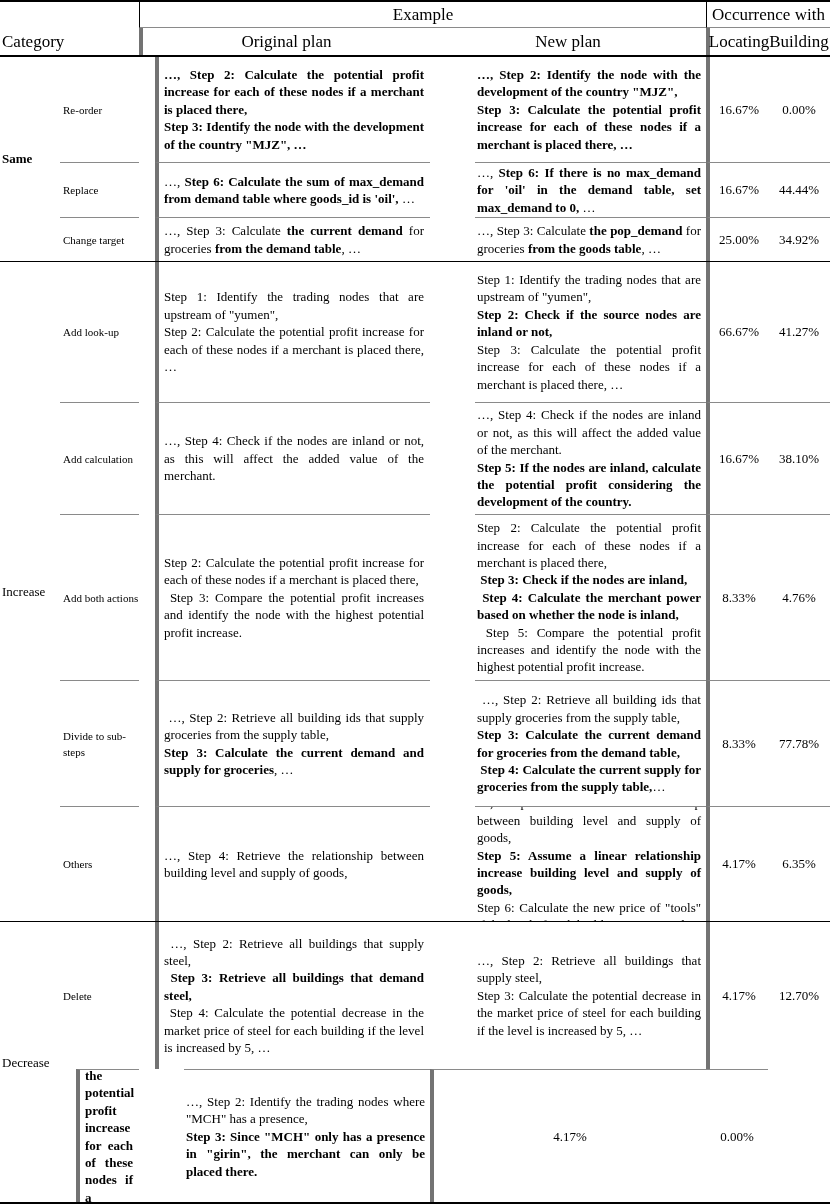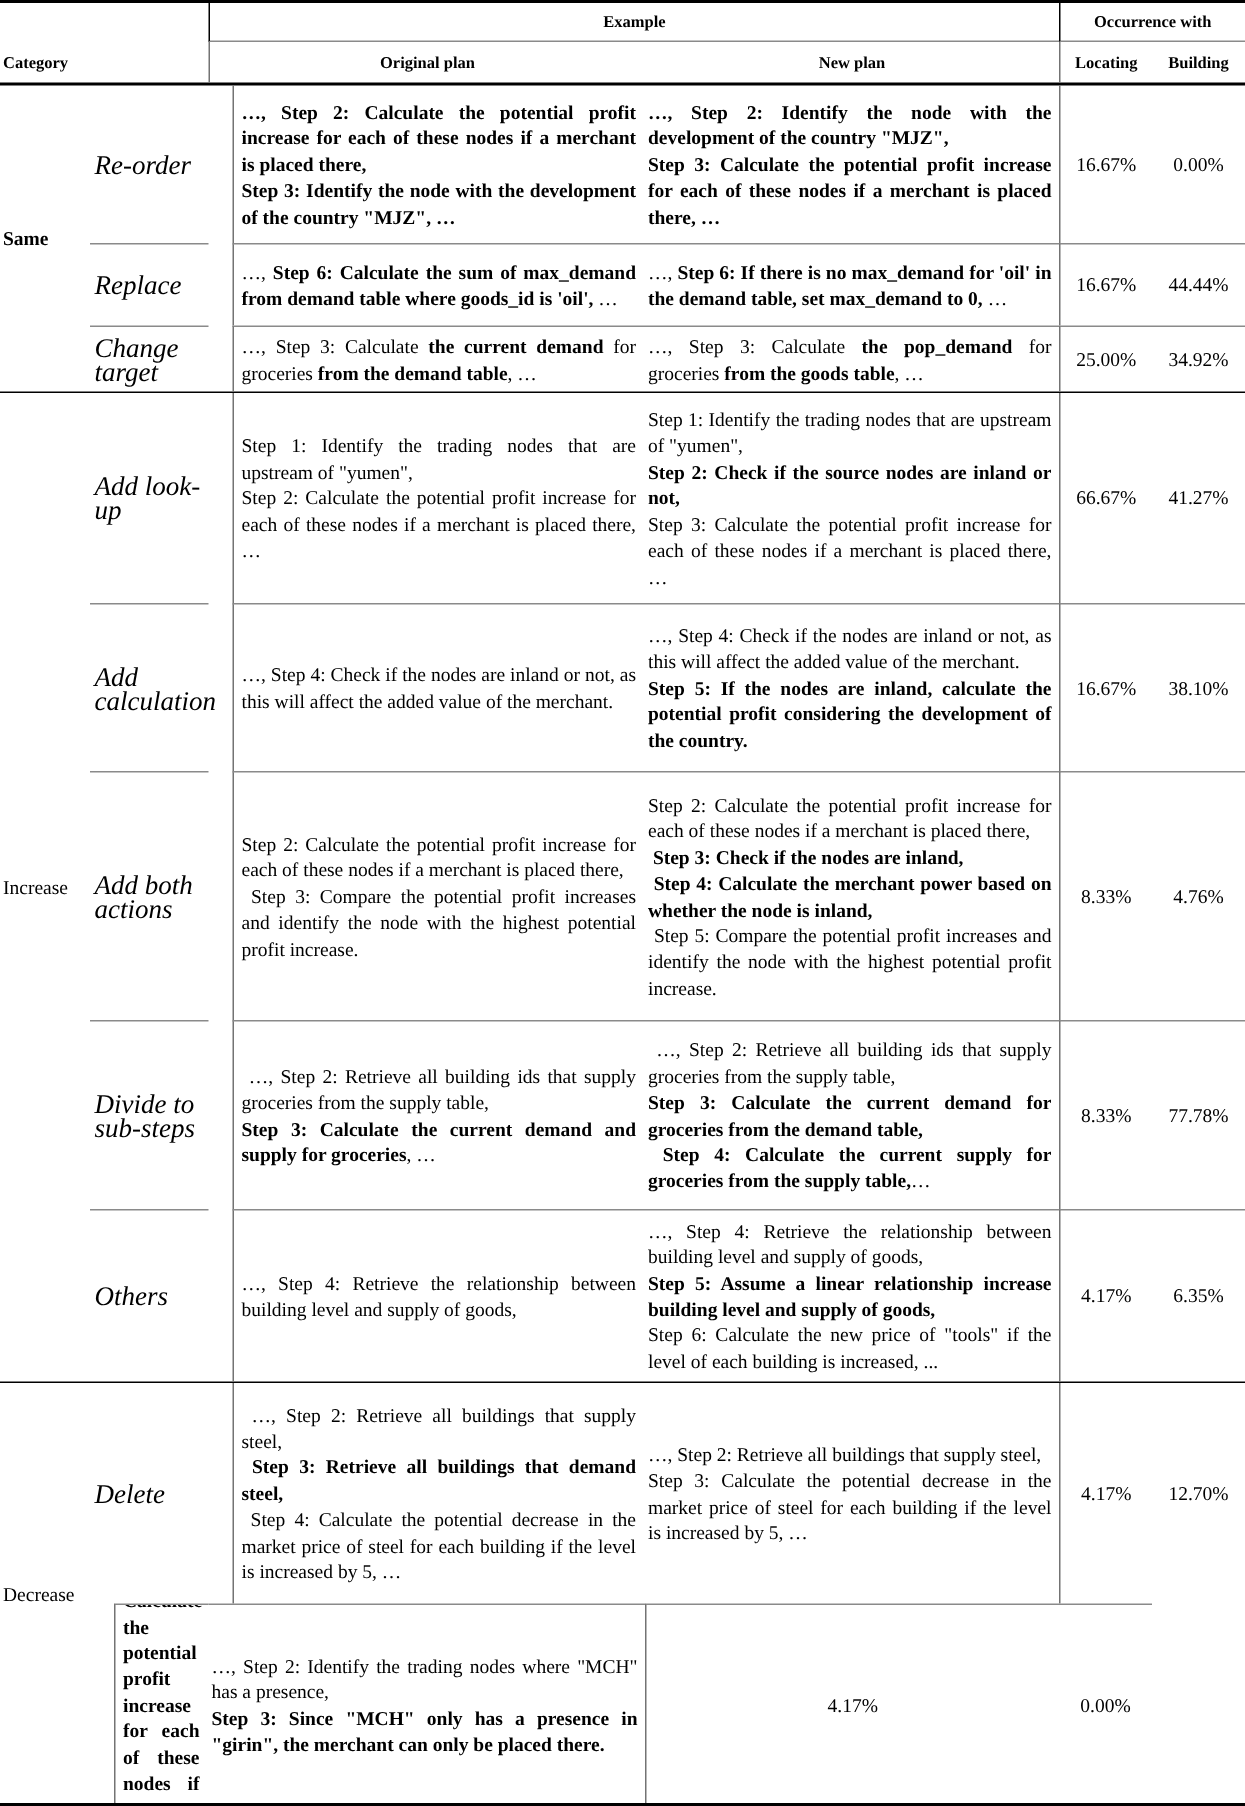--- a/index.html
+++ b/index.html
@@ -3,30 +3,30 @@
 <meta charset="utf-8">
 <style>
   html,body{margin:0;padding:0;background:#ffffff;}
   #table{
     position:relative;width:830px;height:1204px;box-sizing:border-box;
     border-top:2px solid #000;border-bottom:2px solid #000;
     font-family:"Liberation Serif",serif;color:#000;background:#fff;overflow:hidden;
   }
   .grid{display:grid;grid-template-columns:60px 79px 291px 276px 62px 62px;}
   #hdr{grid-template-rows:26px 27px;border-bottom:1px solid #000;}
-  .hcell{display:flex;align-items:center;justify-content:center;font-size:11px;font-weight:bold;}
+  .hcell{display:flex;align-items:center;justify-content:center;font-size:17px;font-weight:normal;}
   .hcat{justify-content:flex-start;padding-left:2px;}
-  .vl{border-left:1px solid #737373;}
+  .vl{border-left:4px solid #737373;}
   .cline{border-bottom:1px solid #8a8a8a;}
   .group{border-top:1px solid #000;}
   .gl{display:flex;align-items:center;padding-left:2px;font-size:13px;grid-column:1;}
-  .sub{display:flex;align-items:center;padding-left:3px;font-size:18px;line-height:16px;font-style:italic;}
+  .sub{display:flex;align-items:center;padding-left:3px;font-size:11px;line-height:16px;}
   .plan{display:flex;flex-direction:column;justify-content:center;font-size:13px;line-height:17.4px;overflow:hidden;}
   .o{padding:0 6px 0 5px;margin-left:16px;}
-  .n{padding:0 5px 0 2px;}
+  .n{padding:0 5px 0 2px;margin-left:45px;}
   .rate{display:flex;align-items:center;justify-content:center;font-size:13px;}
   .rt{border-top:1px solid #8a8a8a;}
   .para{text-align:justify;}
   .para b{font-weight:bold;}
 </style>
 </head>
 <body>
 
 <div id="table">
   <div id="hdr" class="grid">

